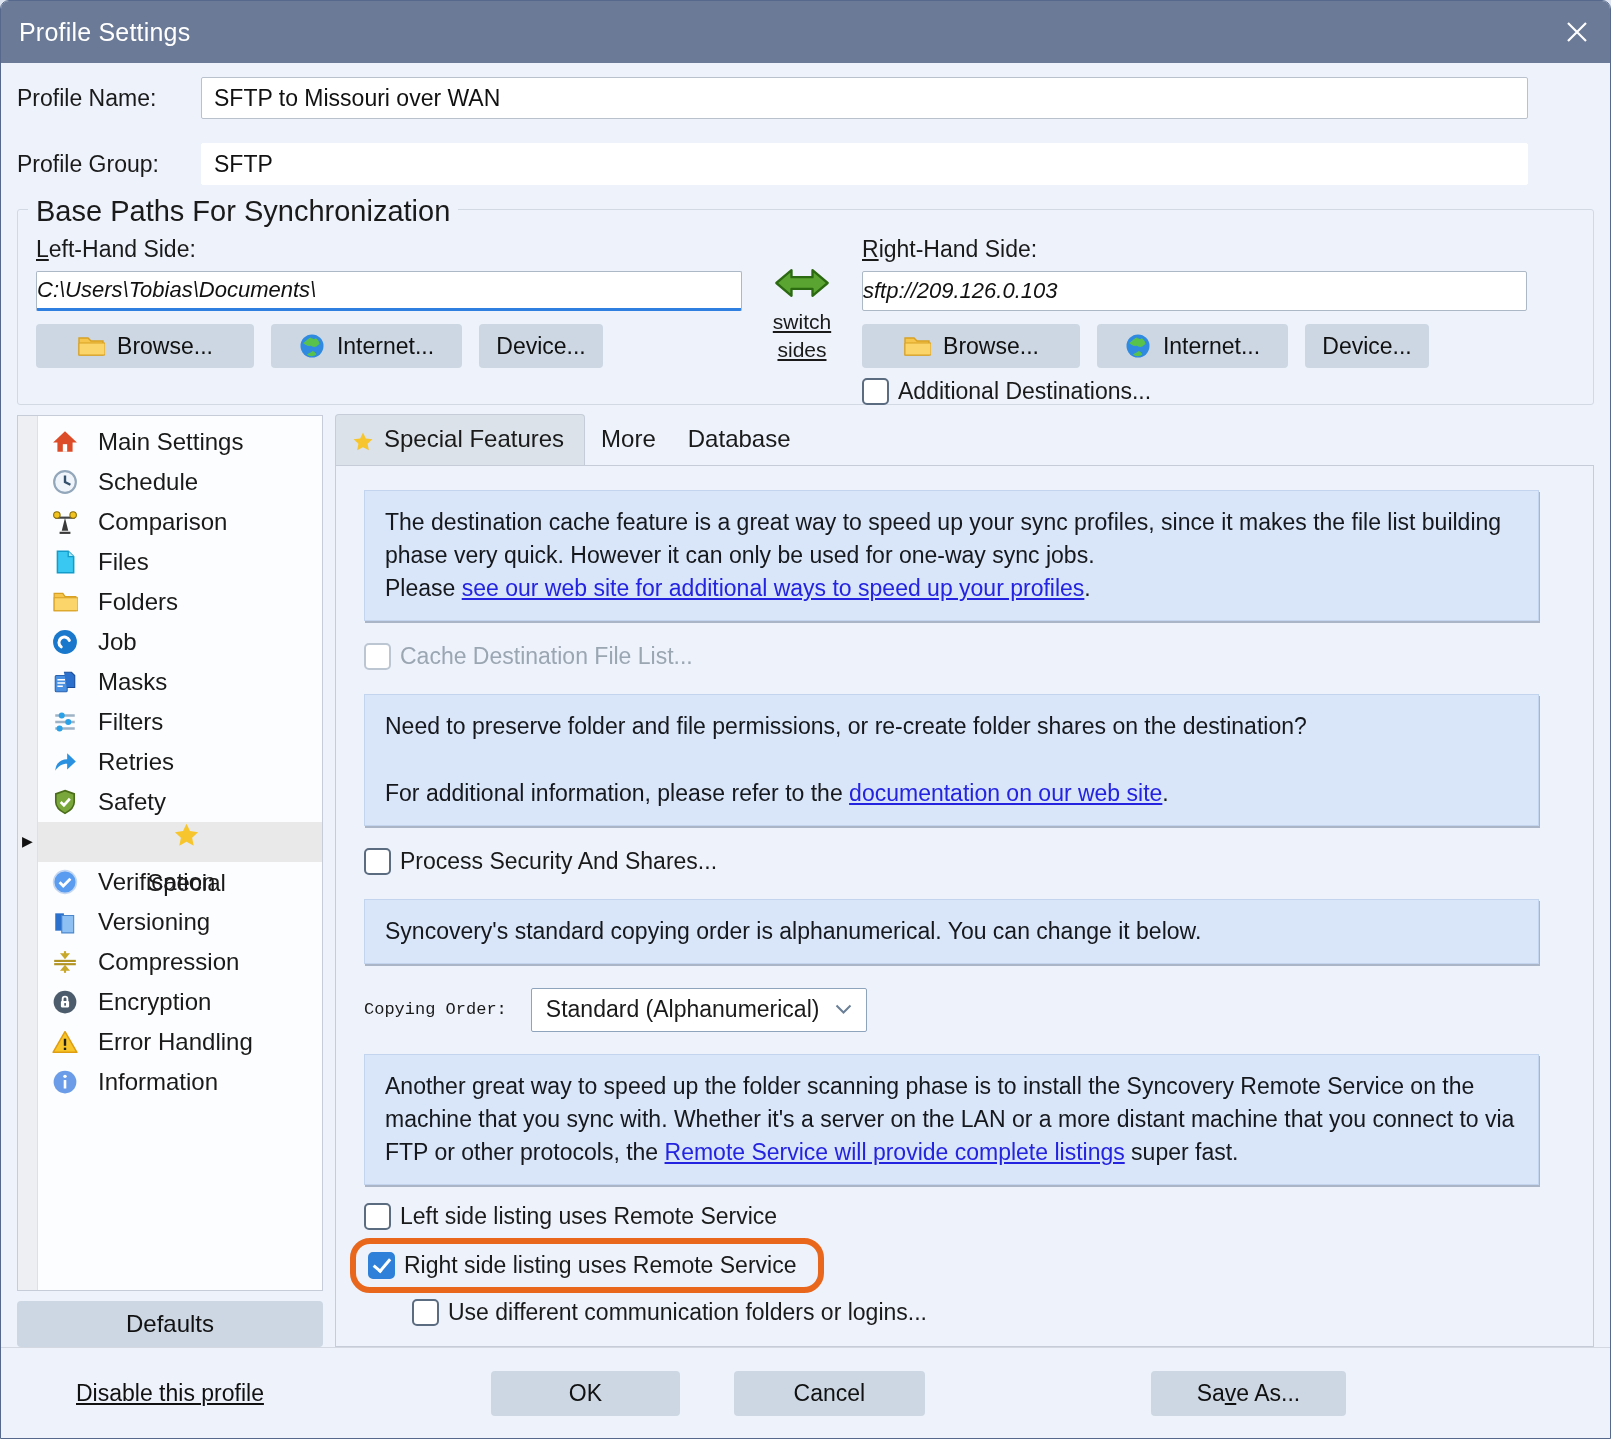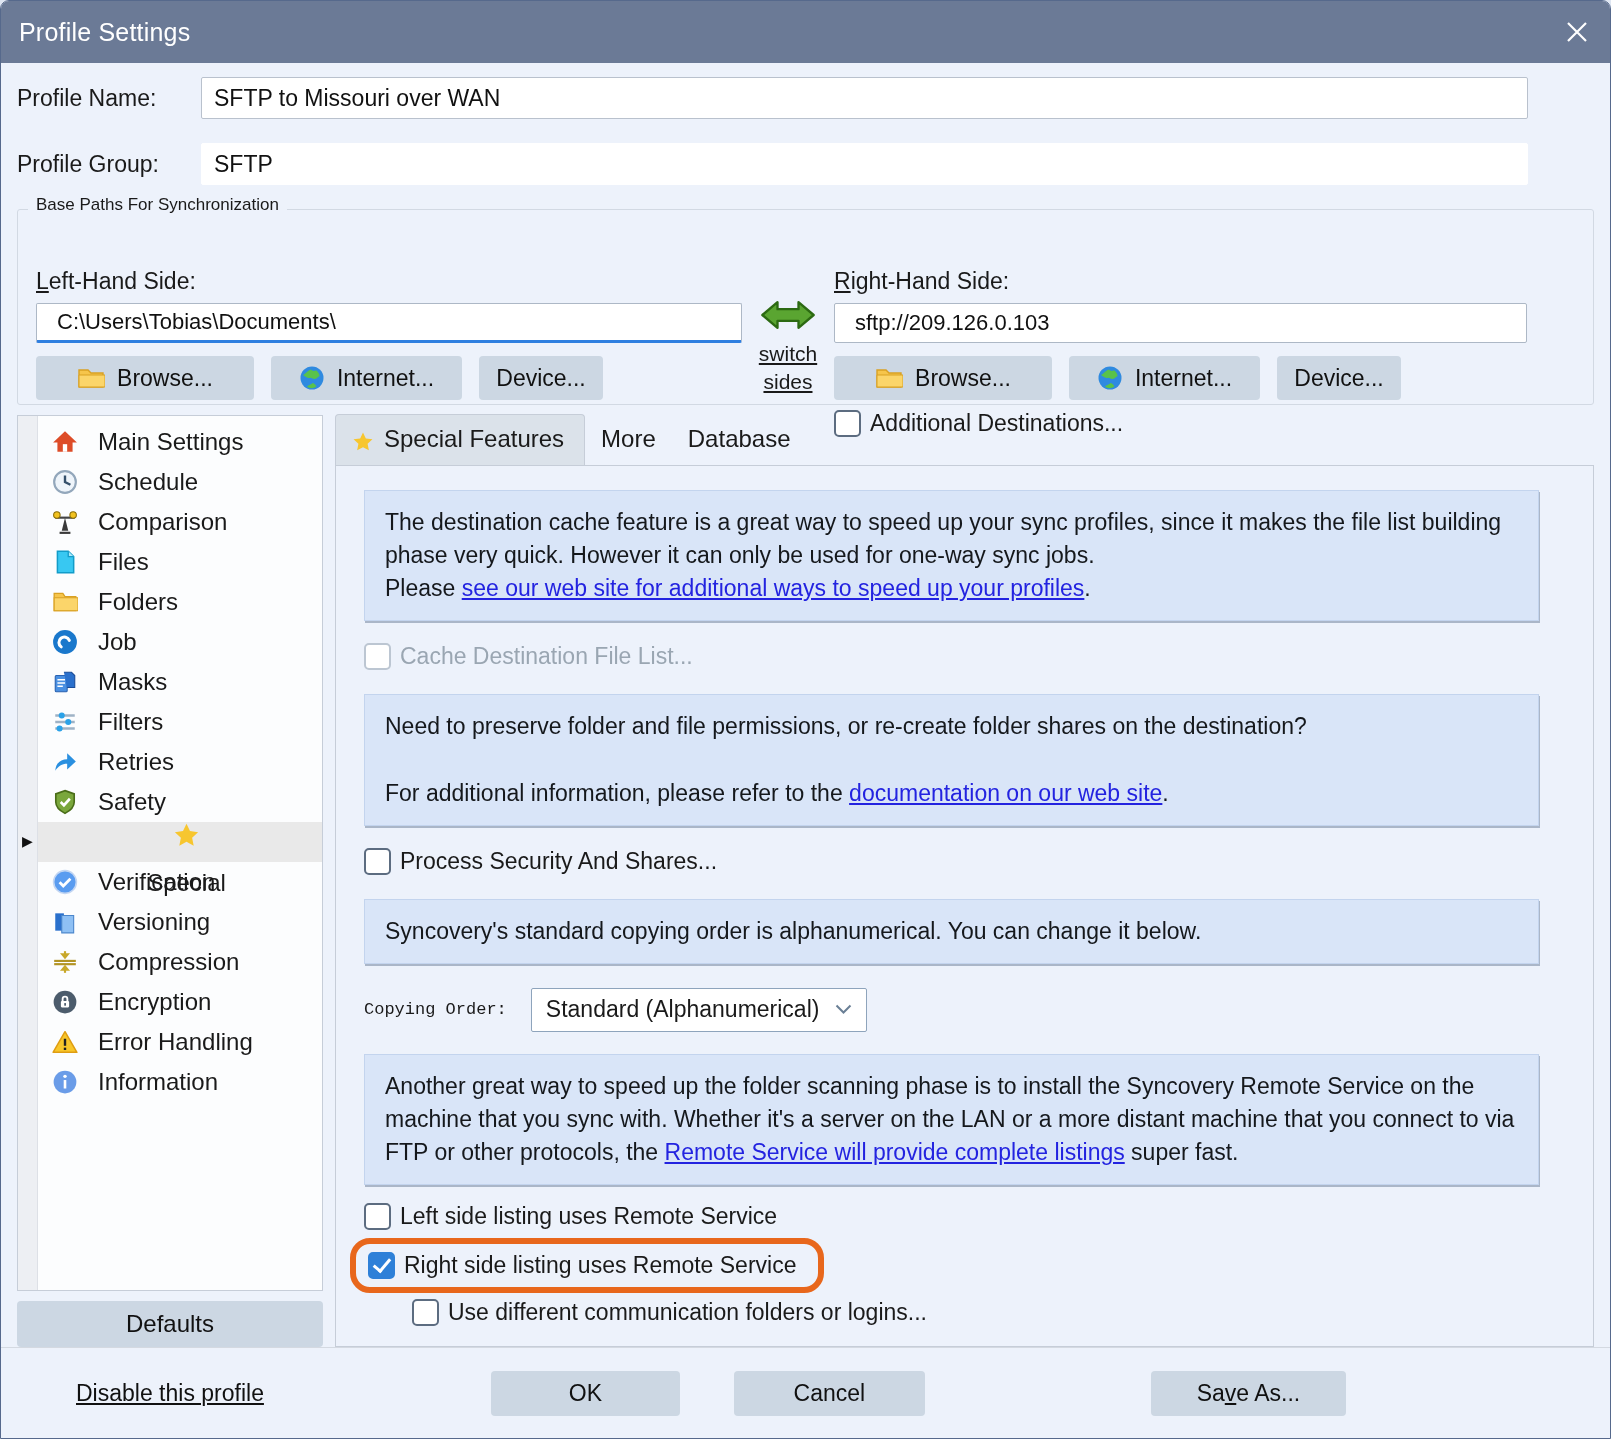--- a/index.html
+++ b/index.html
@@ -43,32 +43,32 @@
   .tinput.noborder { border:1px solid #fff; }
   
   .groupbox {
     position:relative; margin:24px 16px 0 16px;
     border:1px solid #d2d9e3; border-radius:3px;
     padding:26px 14px 14px 18px;
     height:196px; flex:0 0 196px;
   }
   .groupbox .legend {
     position:absolute; top:-15px; left:10px;
-    background:#edf2fb; padding:0 8px; font-size:17px;
-  }
-  .gb-grid { display:flex; gap:0;margin-top:32px; }
+    background:#edf2fb; padding:0 8px; font-size:29px;
+  }
+  .gb-grid { display:flex; gap:14px; }
   .gb-col-left { width:706px; }
   .gb-col-mid { width:92px; display:flex; flex-direction:column; align-items:center; padding-top:28px; }
   .gb-col-right { flex:1; padding-right:52px; }
   .side-label { font-size:23px; margin-bottom:8px; display:block; }
   .mn { text-decoration:underline; }
   .pinput {
     width:100%; height:40px;
     background:#fff; border:1px solid #adb8c6; border-radius:2px;
-    font-family:"Liberation Sans",sans-serif; font-size:22px; padding:0 20px; color:#111;
+    font-family:"Liberation Sans",sans-serif; font-size:22px; padding:0 0; color:#111;font-style:italic;
   }
   .pinput.focused { border-bottom:3px solid #2f7fe0; }
   .btnrow { display:flex; gap:17px; margin-top:13px; }
   .btn {
     background:#ccd7e3; border:none; border-radius:4px;
     font-family:"Liberation Sans",sans-serif; font-size:23px; color:#111;
     height:44px; display:inline-flex; align-items:center; justify-content:center;
     gap:12px; cursor:pointer; padding:0 26px;
   }
   .btn-browse { width:218px; }

